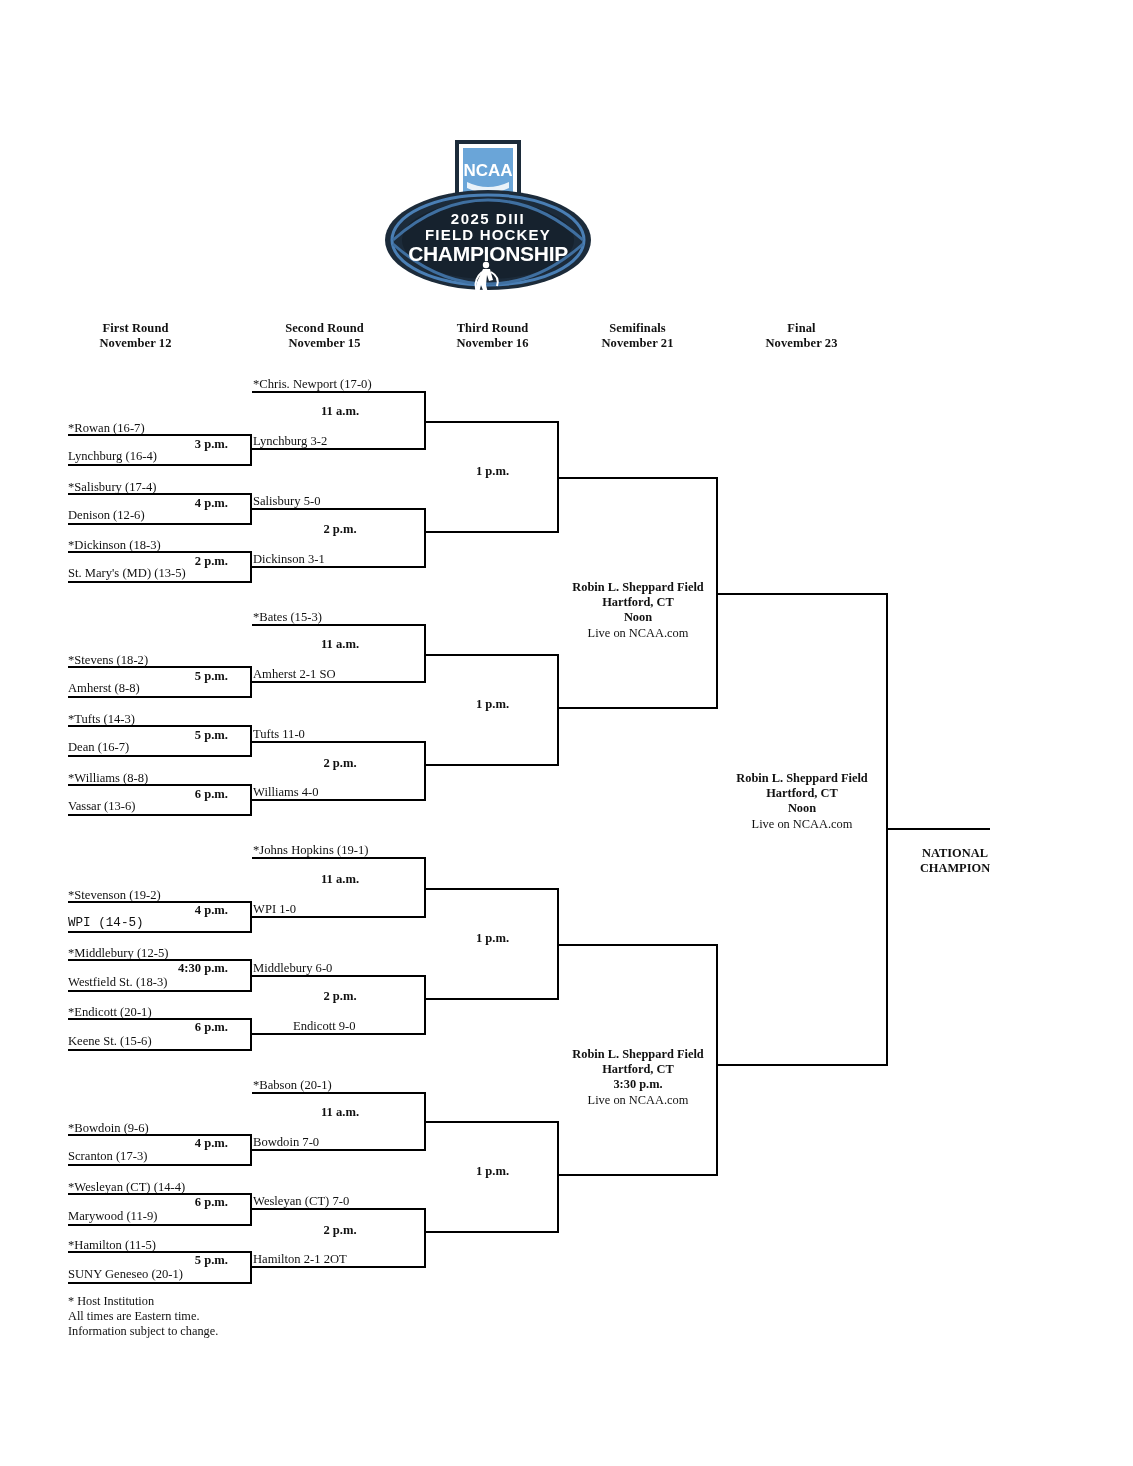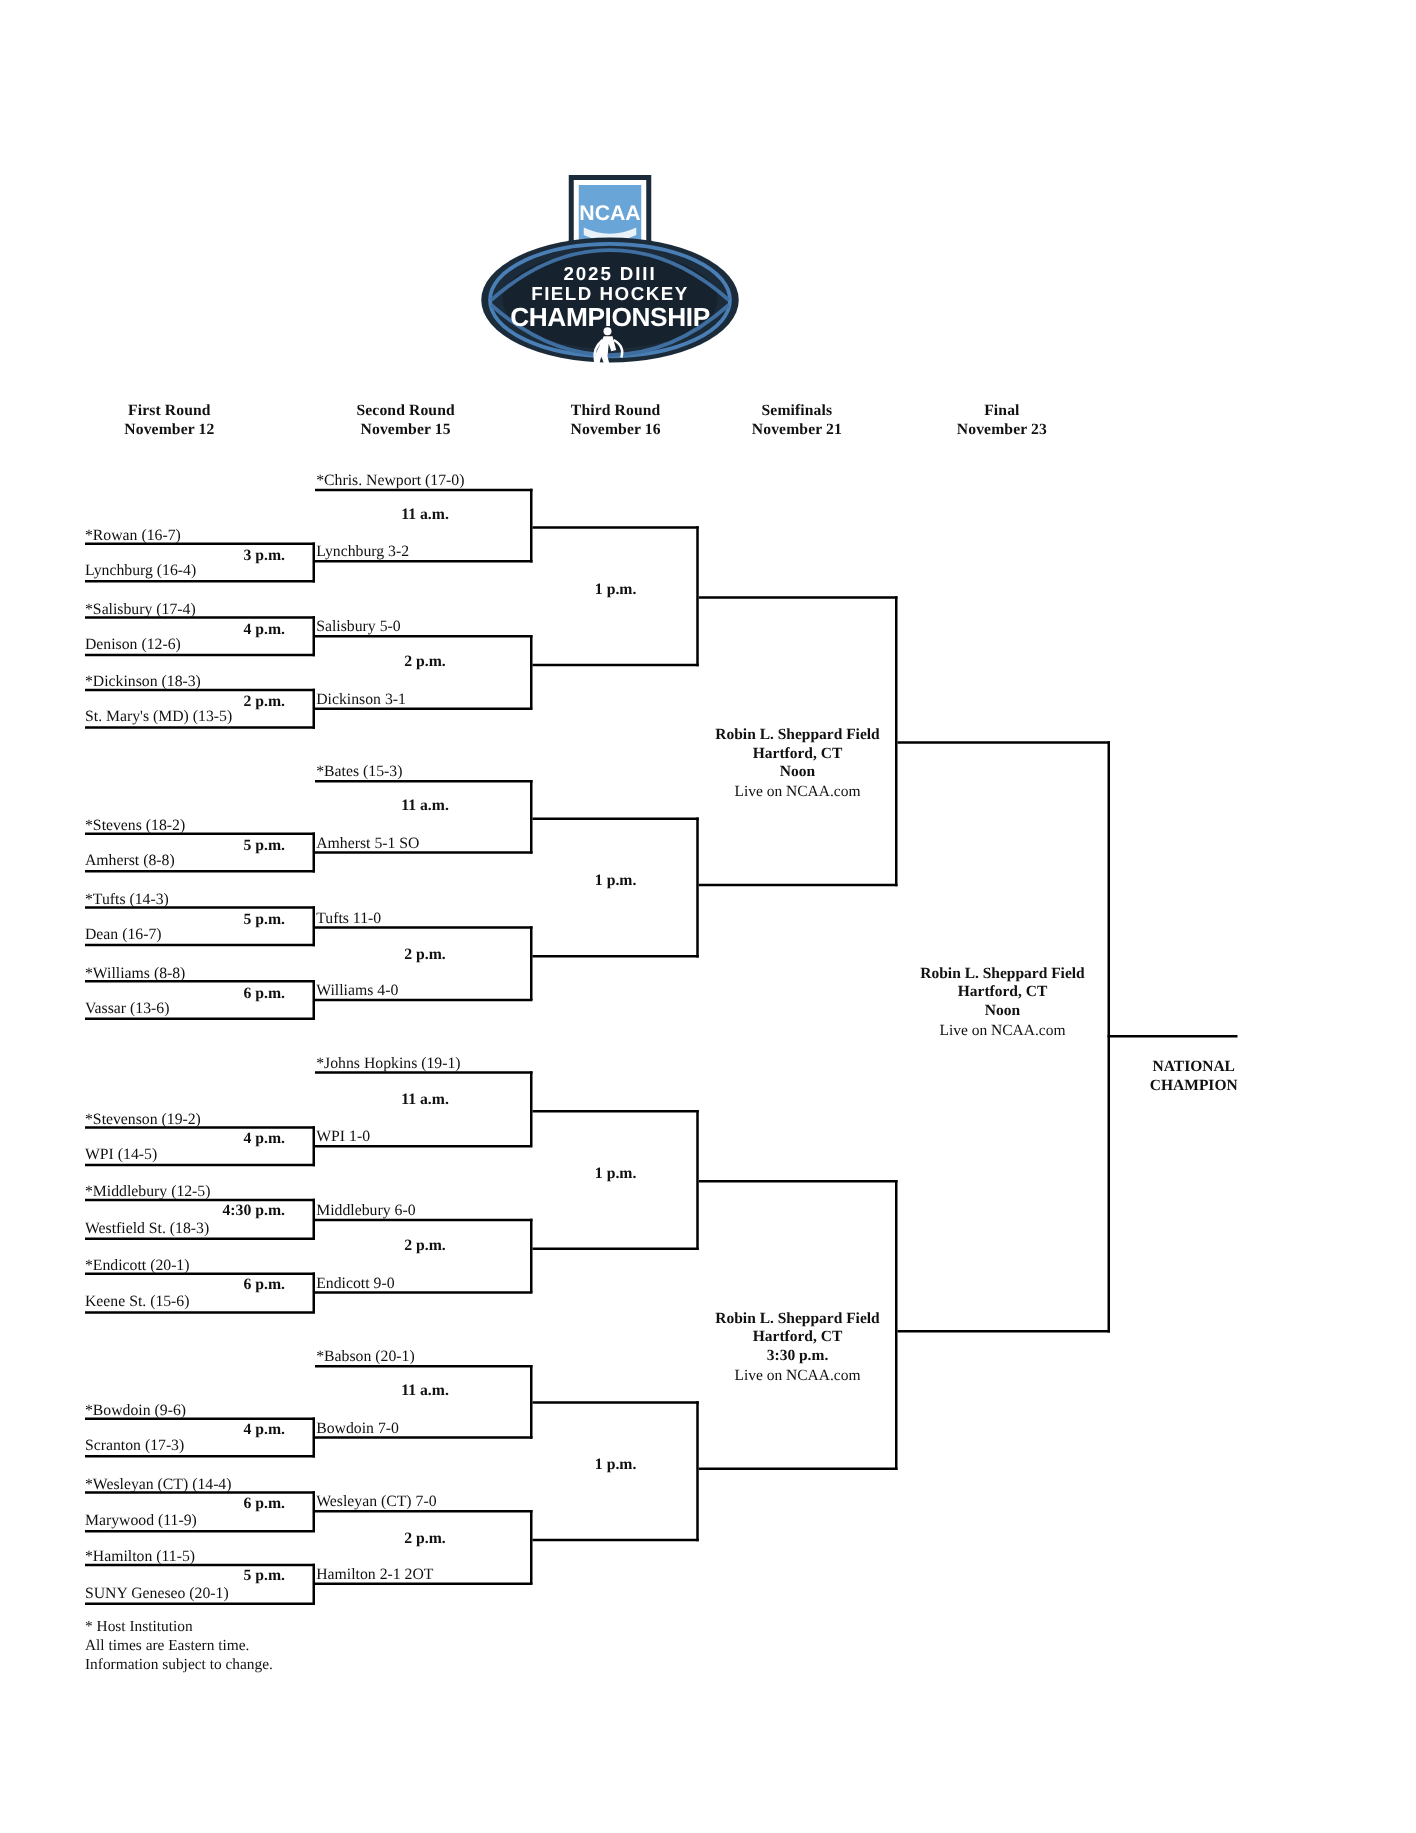--- a/index.html
+++ b/index.html
@@ -122,21 +122,21 @@
   <div class="t" style="left:68px;top:771px;">*Williams (8-8)</div>
   <div class="h" style="left:68px;top:784px;width:184px;"></div>
   <div class="tb-r" style="left:92px;top:787px;width:136px;">6 p.m.</div>
   <div class="t" style="left:68px;top:799px;text-align:center;">Vassar (13-6)</div>
   <div class="h" style="left:68px;top:814px;width:184px;"></div>
   <div class="v" style="left:250px;top:784px;height:32px;"></div>
 
   <div class="t" style="left:68px;top:888px;">*Stevenson (19-2)</div>
   <div class="h" style="left:68px;top:901px;width:184px;"></div>
   <div class="tb-r" style="left:92px;top:903px;width:136px;">4 p.m.</div>
-  <div class="t" style="left:68px;top:916px;">WPI (14-5)</div>
+  <div class="t" style="left:68px;top:916px;font-family:Liberation Mono, monospace;">WPI (14-5)</div>
   <div class="h" style="left:68px;top:931px;width:184px;"></div>
   <div class="v" style="left:250px;top:901px;height:32px;"></div>
 
   <div class="t" style="left:68px;top:946px;">*Middlebury (12-5)</div>
   <div class="h" style="left:68px;top:959px;width:184px;"></div>
   <div class="tb-r" style="left:82px;top:961px;width:146px;">4:30 p.m.</div>
   <div class="t" style="left:68px;top:975px;">Westfield St. (18-3)</div>
   <div class="h" style="left:68px;top:990px;width:184px;"></div>
   <div class="v" style="left:250px;top:959px;height:32px;"></div>
 
@@ -178,42 +178,42 @@
   <div class="t" style="left:253px;top:494px;">Salisbury 5-0</div>
   <div class="h" style="left:252px;top:508px;width:174px;"></div>
   <div class="tb" style="left:253px;top:522px;width:174px;text-align:center;">2 p.m.</div>
   <div class="t" style="left:253px;top:552px;">Dickinson 3-1</div>
   <div class="h" style="left:252px;top:566px;width:174px;"></div>
   <div class="v" style="left:424px;top:508px;height:59px;"></div>
 
   <div class="t" style="left:253px;top:610px;">*Bates (15-3)</div>
   <div class="h" style="left:252px;top:624px;width:174px;"></div>
   <div class="tb" style="left:253px;top:637px;width:174px;text-align:center;">11 a.m.</div>
-  <div class="t" style="left:253px;top:667px;">Amherst 5-1 SO</div>
+  <div class="t" style="left:253px;top:667px;">Amherst 2-1 SO</div>
   <div class="h" style="left:252px;top:681px;width:174px;"></div>
   <div class="v" style="left:424px;top:624px;height:59px;"></div>
 
   <div class="t" style="left:253px;top:727px;">Tufts 11-0</div>
   <div class="h" style="left:252px;top:741px;width:174px;"></div>
   <div class="tb" style="left:253px;top:756px;width:174px;text-align:center;">2 p.m.</div>
   <div class="t" style="left:253px;top:785px;">Williams 4-0</div>
   <div class="h" style="left:252px;top:799px;width:174px;"></div>
   <div class="v" style="left:424px;top:741px;height:59px;"></div>
 
   <div class="t" style="left:253px;top:843px;">*Johns Hopkins (19-1)</div>
   <div class="h" style="left:252px;top:857px;width:174px;"></div>
   <div class="tb" style="left:253px;top:872px;width:174px;text-align:center;">11 a.m.</div>
   <div class="t" style="left:253px;top:902px;">WPI 1-0</div>
   <div class="h" style="left:252px;top:916px;width:174px;"></div>
   <div class="v" style="left:424px;top:857px;height:59px;"></div>
 
   <div class="t" style="left:253px;top:961px;">Middlebury 6-0</div>
   <div class="h" style="left:252px;top:975px;width:174px;"></div>
   <div class="tb" style="left:253px;top:989px;width:174px;text-align:center;">2 p.m.</div>
-  <div class="t" style="left:253px;top:1019px;">Endicott 9-0</div>
+  <div class="t" style="left:253px;top:1019px;padding-left:40px;">Endicott 9-0</div>
   <div class="h" style="left:252px;top:1033px;width:174px;"></div>
   <div class="v" style="left:424px;top:975px;height:59px;"></div>
 
   <div class="t" style="left:253px;top:1078px;">*Babson (20-1)</div>
   <div class="h" style="left:252px;top:1092px;width:174px;"></div>
   <div class="tb" style="left:253px;top:1105px;width:174px;text-align:center;">11 a.m.</div>
   <div class="t" style="left:253px;top:1135px;">Bowdoin 7-0</div>
   <div class="h" style="left:252px;top:1149px;width:174px;"></div>
   <div class="v" style="left:424px;top:1092px;height:59px;"></div>
 

